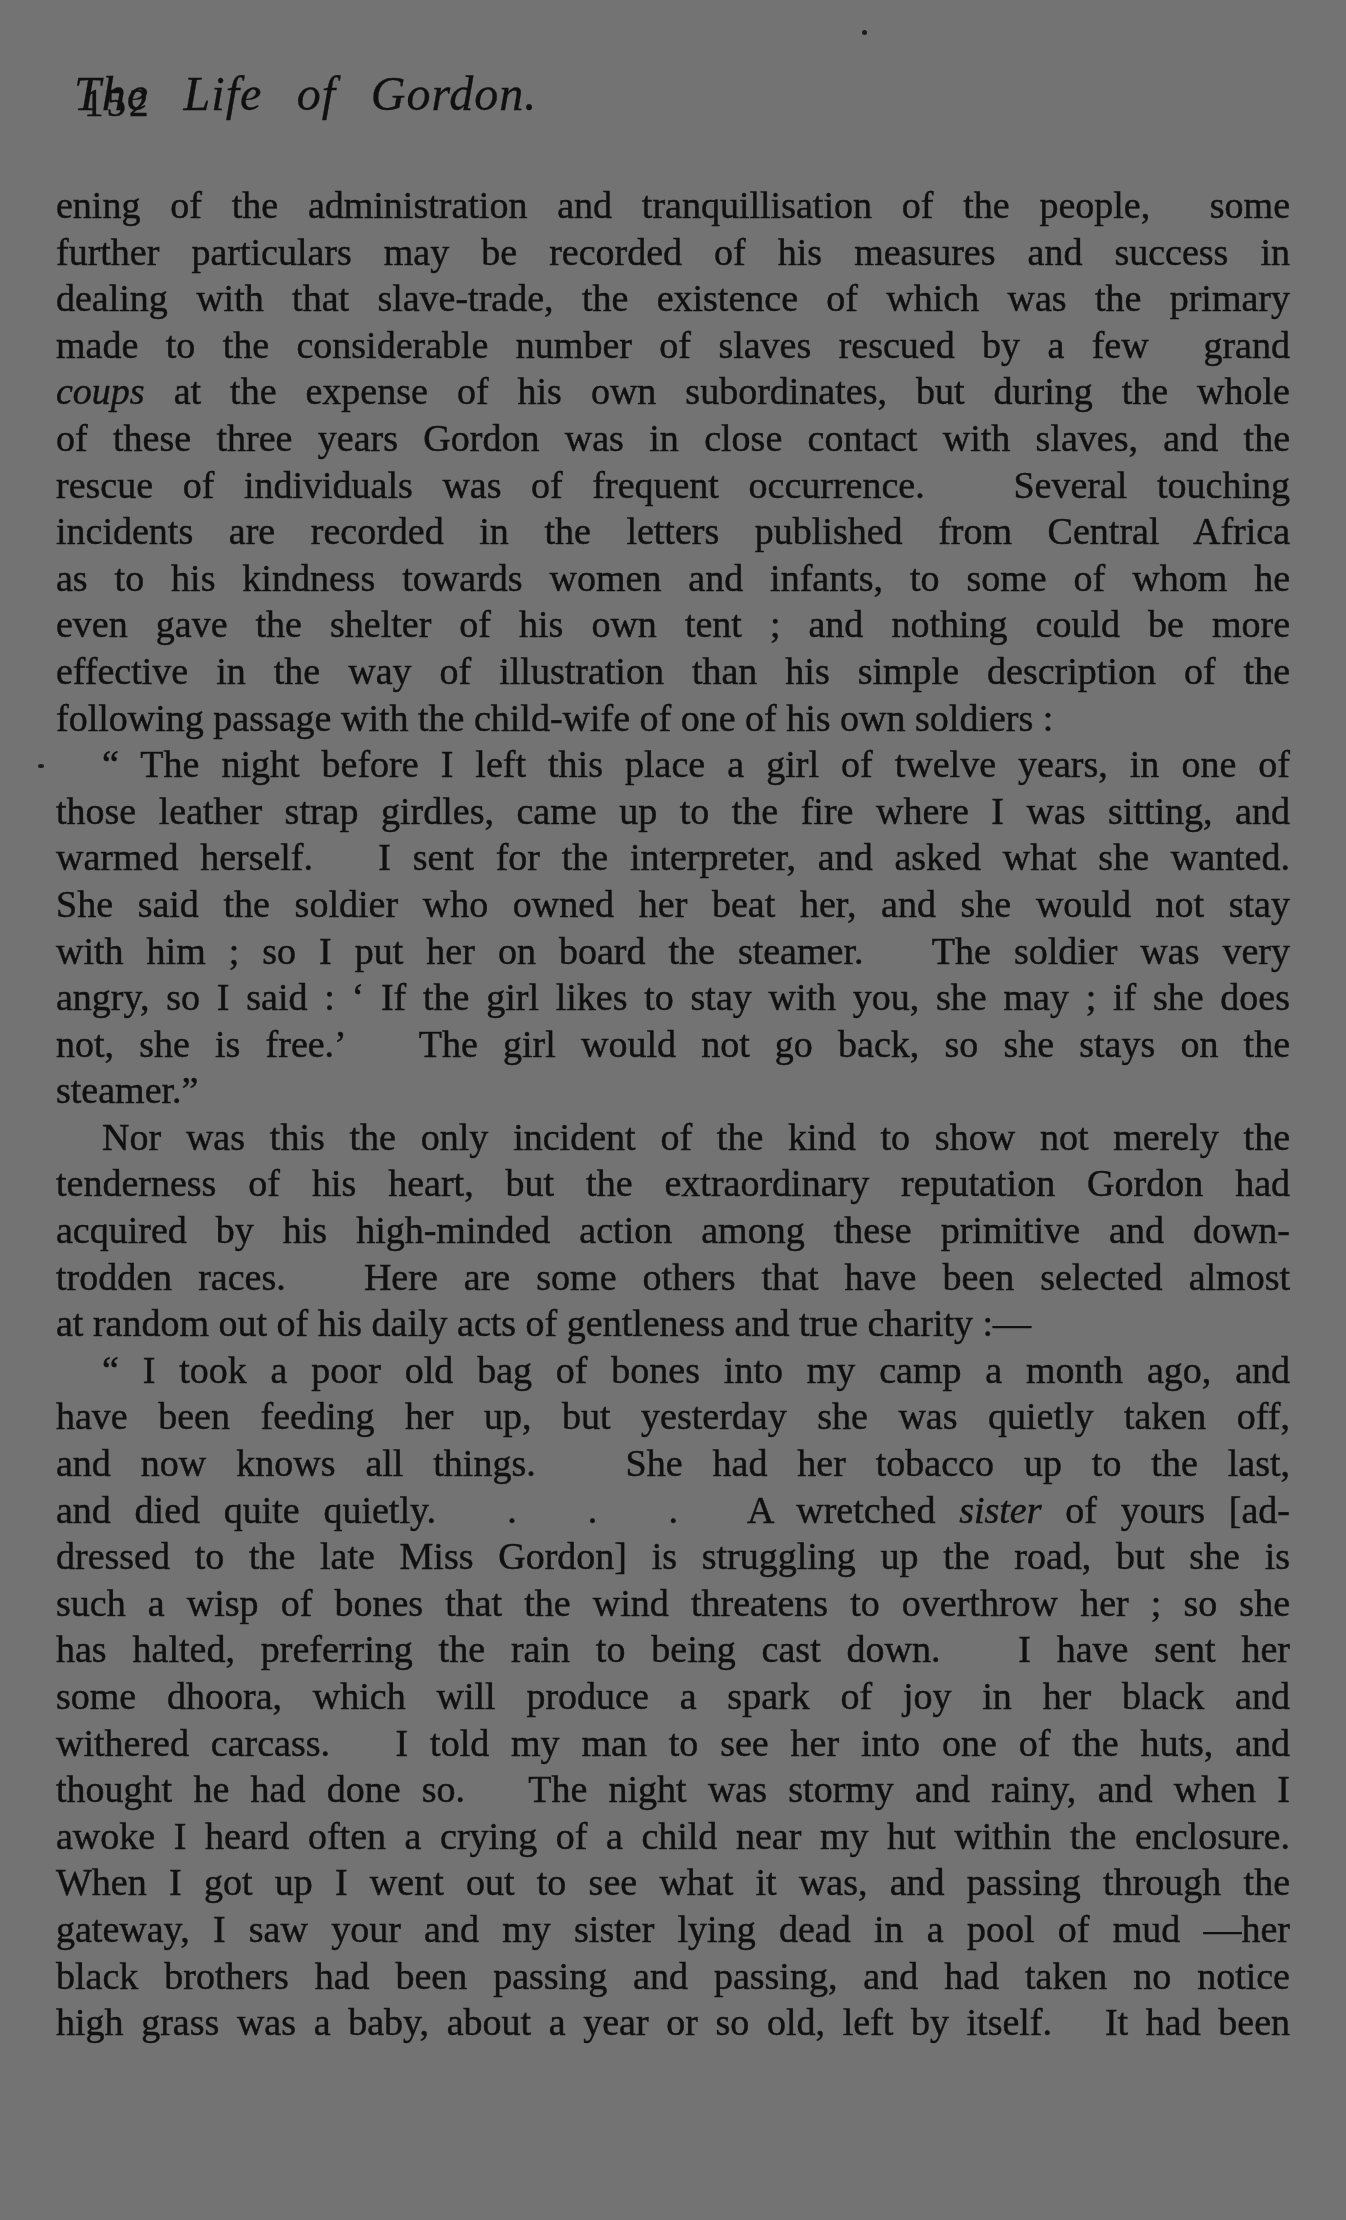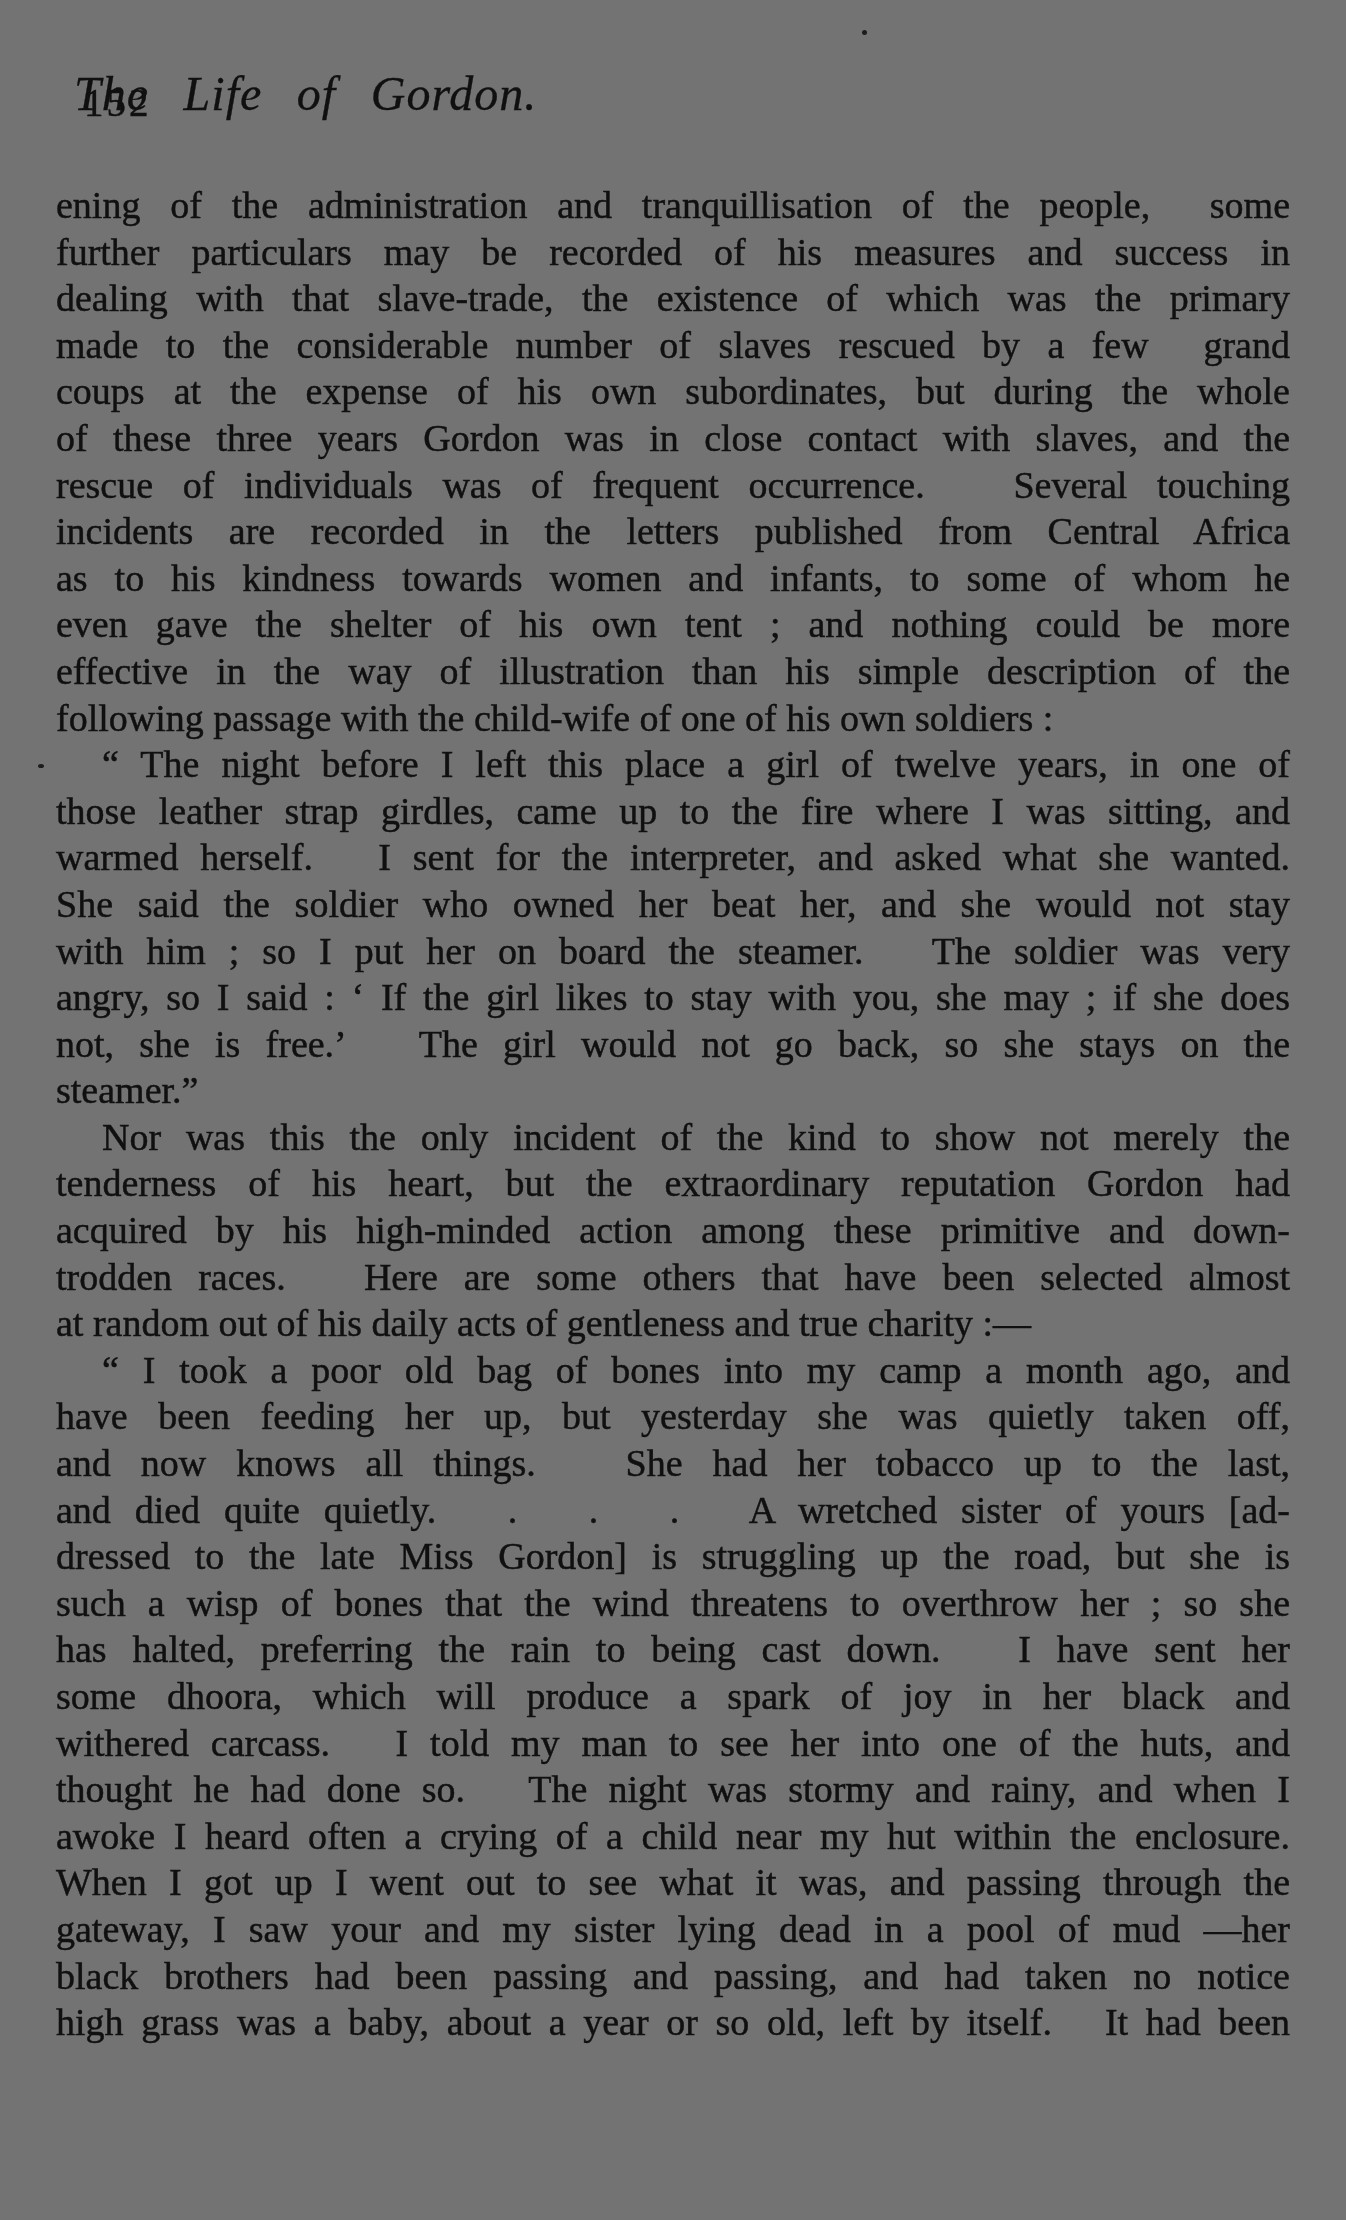--- a/index.html
+++ b/index.html
@@ -29,21 +29,21 @@
     font-size:38px; line-height:46.6px;
     -webkit-text-stroke:0.45px currentColor;
   }
   .line {
     text-align:justify;
     text-align-last:justify;
     white-space:pre-wrap;
   }
   .line.endline { text-align-last:left; }
   .line.indent { text-indent:46px;font-family:Liberation Serif, serif; }
-  .it { }
+  .it { font-style:italic; }
   .speck { position:absolute; background:#1c1c1c; border-radius:50%; }
   .speck-1 { left:862px; top:30px; width:5px; height:5px; }
   .speck-2 { left:38px; top:764px; width:6px; height:4px; }
 </style>
 </head>
 <body>
 
 <div class="page">
   <div class="speck speck-1"></div>
   <div class="speck speck-2"></div>

